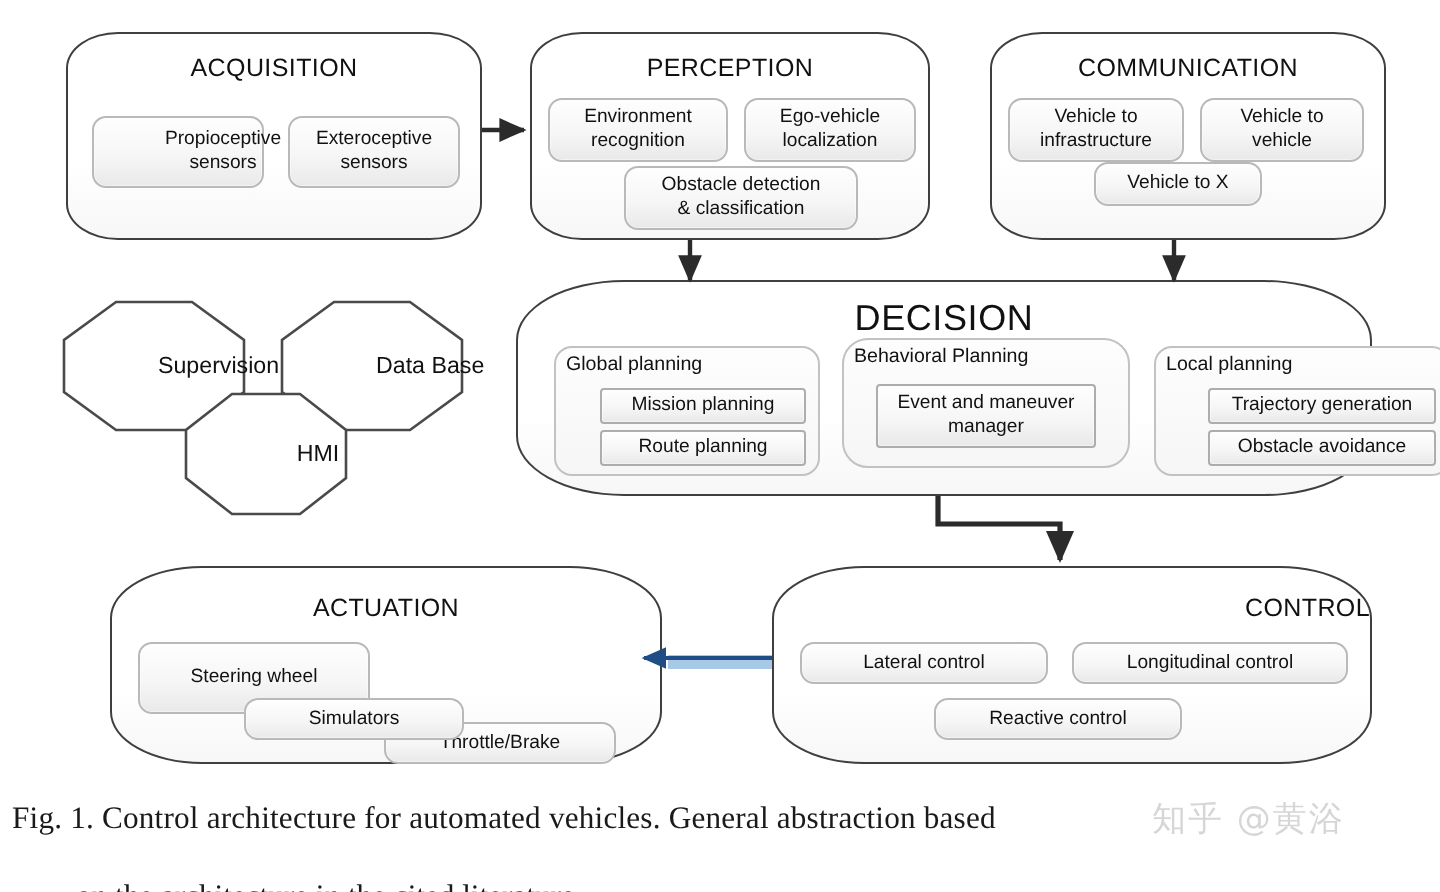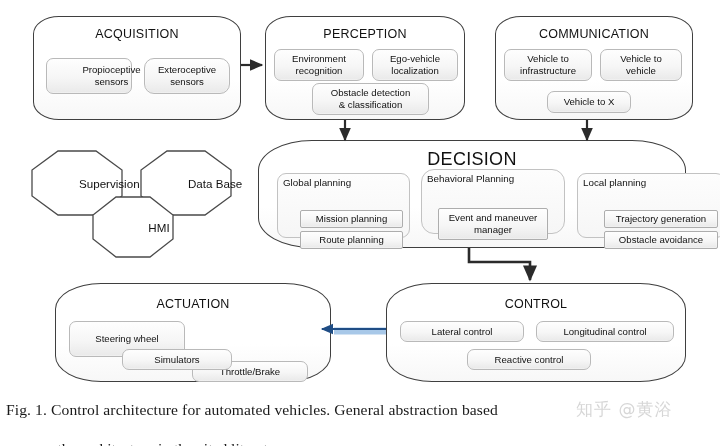--- a/index.html
+++ b/index.html
@@ -62,21 +62,20 @@
     display: flex;
     align-items: center;
     justify-content: center;
     text-align: center;
     padding: 1px 3px;
     box-shadow: 0 0 0 0.4px rgba(255,255,255,0.6) inset;
   }
   .leaf.sq {
     border-radius: 2px;
     border: 1px solid #adadad;
-    margin-top: 16px;
   }
 
   
   .subgroup {
     position: absolute;
     box-sizing: border-box;
     border: 1px solid #c2c2c2;
     border-radius: 9px;
     background: linear-gradient(180deg, #fdfdfd 0%, #f6f6f6 100%);
   }
@@ -145,41 +144,41 @@
 </style>
 </head>
 <body>
 
 <div id="canvas">
 
   <div class="block" style="left:33px; top:16px; width:208px; height:104px;">
     <div class="block-title" style="top:10px;">ACQUISITION</div>
     <div class="leaf" style="left:12px; top:41px; width:86px; height:36px; white-space:pre-line;padding-left:48px;">Propioceptive
 sensors</div>
-    <div class="leaf" style="left:110px; top:41px; width:86px; height:36px; white-space:pre-line;border-radius:10px;">Exteroceptive
+    <div class="leaf" style="left:110px; top:41px; width:86px; height:36px; white-space:pre-line;">Exteroceptive
 sensors</div>
   </div>
 
   <div class="block" style="left:265px; top:16px; width:200px; height:104px;">
     <div class="block-title" style="top:10px;">PERCEPTION</div>
     <div class="leaf" style="left:8px; top:32px; width:90px; height:32px; white-space:pre-line;">Environment
 recognition</div>
     <div class="leaf" style="left:106px; top:32px; width:86px; height:32px; white-space:pre-line;">Ego-vehicle
 localization</div>
     <div class="leaf" style="left:46px; top:66px; width:117px; height:32px; white-space:pre-line;">Obstacle detection
 &amp; classification</div>
   </div>
 
   <div class="block" style="left:495px; top:16px; width:198px; height:104px;">
     <div class="block-title" style="top:10px;">COMMUNICATION</div>
     <div class="leaf" style="left:8px; top:32px; width:88px; height:32px; white-space:pre-line;">Vehicle to
 infrastructure</div>
     <div class="leaf" style="left:104px; top:32px; width:82px; height:32px; white-space:pre-line;">Vehicle to
 vehicle</div>
-    <div class="leaf" style="left:51px; top:74px; width:84px; height:22px;">Vehicle to X</div>
+    <div class="leaf" style="left:51px; top:64px; width:84px; height:22px;">Vehicle to X</div>
   </div>
 
   <div class="oct-wrap" style="left:31px; top:150px; width:92px; height:66px;">
     <svg width="92" height="66" viewBox="0 0 92 66">
       <polygon points="27,1 65,1 91,20 91,46 65,65 27,65 1,46 1,20" fill="#ffffff" stroke="#4a4a4a" stroke-width="1.3"></polygon>
     </svg>
     <div class="oct-label">Supervision</div>
   </div>
 
   <div class="oct-wrap" style="left:140px; top:150px; width:92px; height:66px;">
@@ -219,21 +218,21 @@
   </div>
 
   <div class="block soft" style="left:55px; top:283px; width:276px; height:99px; border-radius:46px / 26px;">
     <div class="block-title" style="top:13px;">ACTUATION</div>
     <div class="leaf" style="left:13px; top:37px; width:116px; height:36px;">Steering wheel</div>
     <div class="leaf" style="left:136px; top:37px; width:116px; height:21px;margin-top:40px;">Throttle/Brake</div>
     <div class="leaf" style="left:66px; top:65px; width:110px; height:21px;">Simulators</div>
   </div>
 
   <div class="block soft" style="left:386px; top:283px; width:300px; height:99px; border-radius:46px / 26px;">
-    <div class="block-title" style="top:13px;">CONTROL</div>
+    <div class="block-title" style="top:13px;text-align:right;">CONTROL</div>
     <div class="leaf" style="left:13px; top:37px; width:124px; height:21px;">Lateral control</div>
     <div class="leaf" style="left:149px; top:37px; width:138px; height:21px;">Longitudinal control</div>
     <div class="leaf" style="left:80px; top:65px; width:124px; height:21px;">Reactive control</div>
   </div>
 
   <svg class="arrows" viewBox="0 0 720 446">
     <defs>
       <marker id="arrowDark" markerWidth="7" markerHeight="7" refX="5.6" refY="3.1" orient="auto" markerUnits="strokeWidth">
         <path d="M0,0.4 L6.2,3.1 L0,5.8 z" fill="#2b2b2b"></path>
       </marker>

